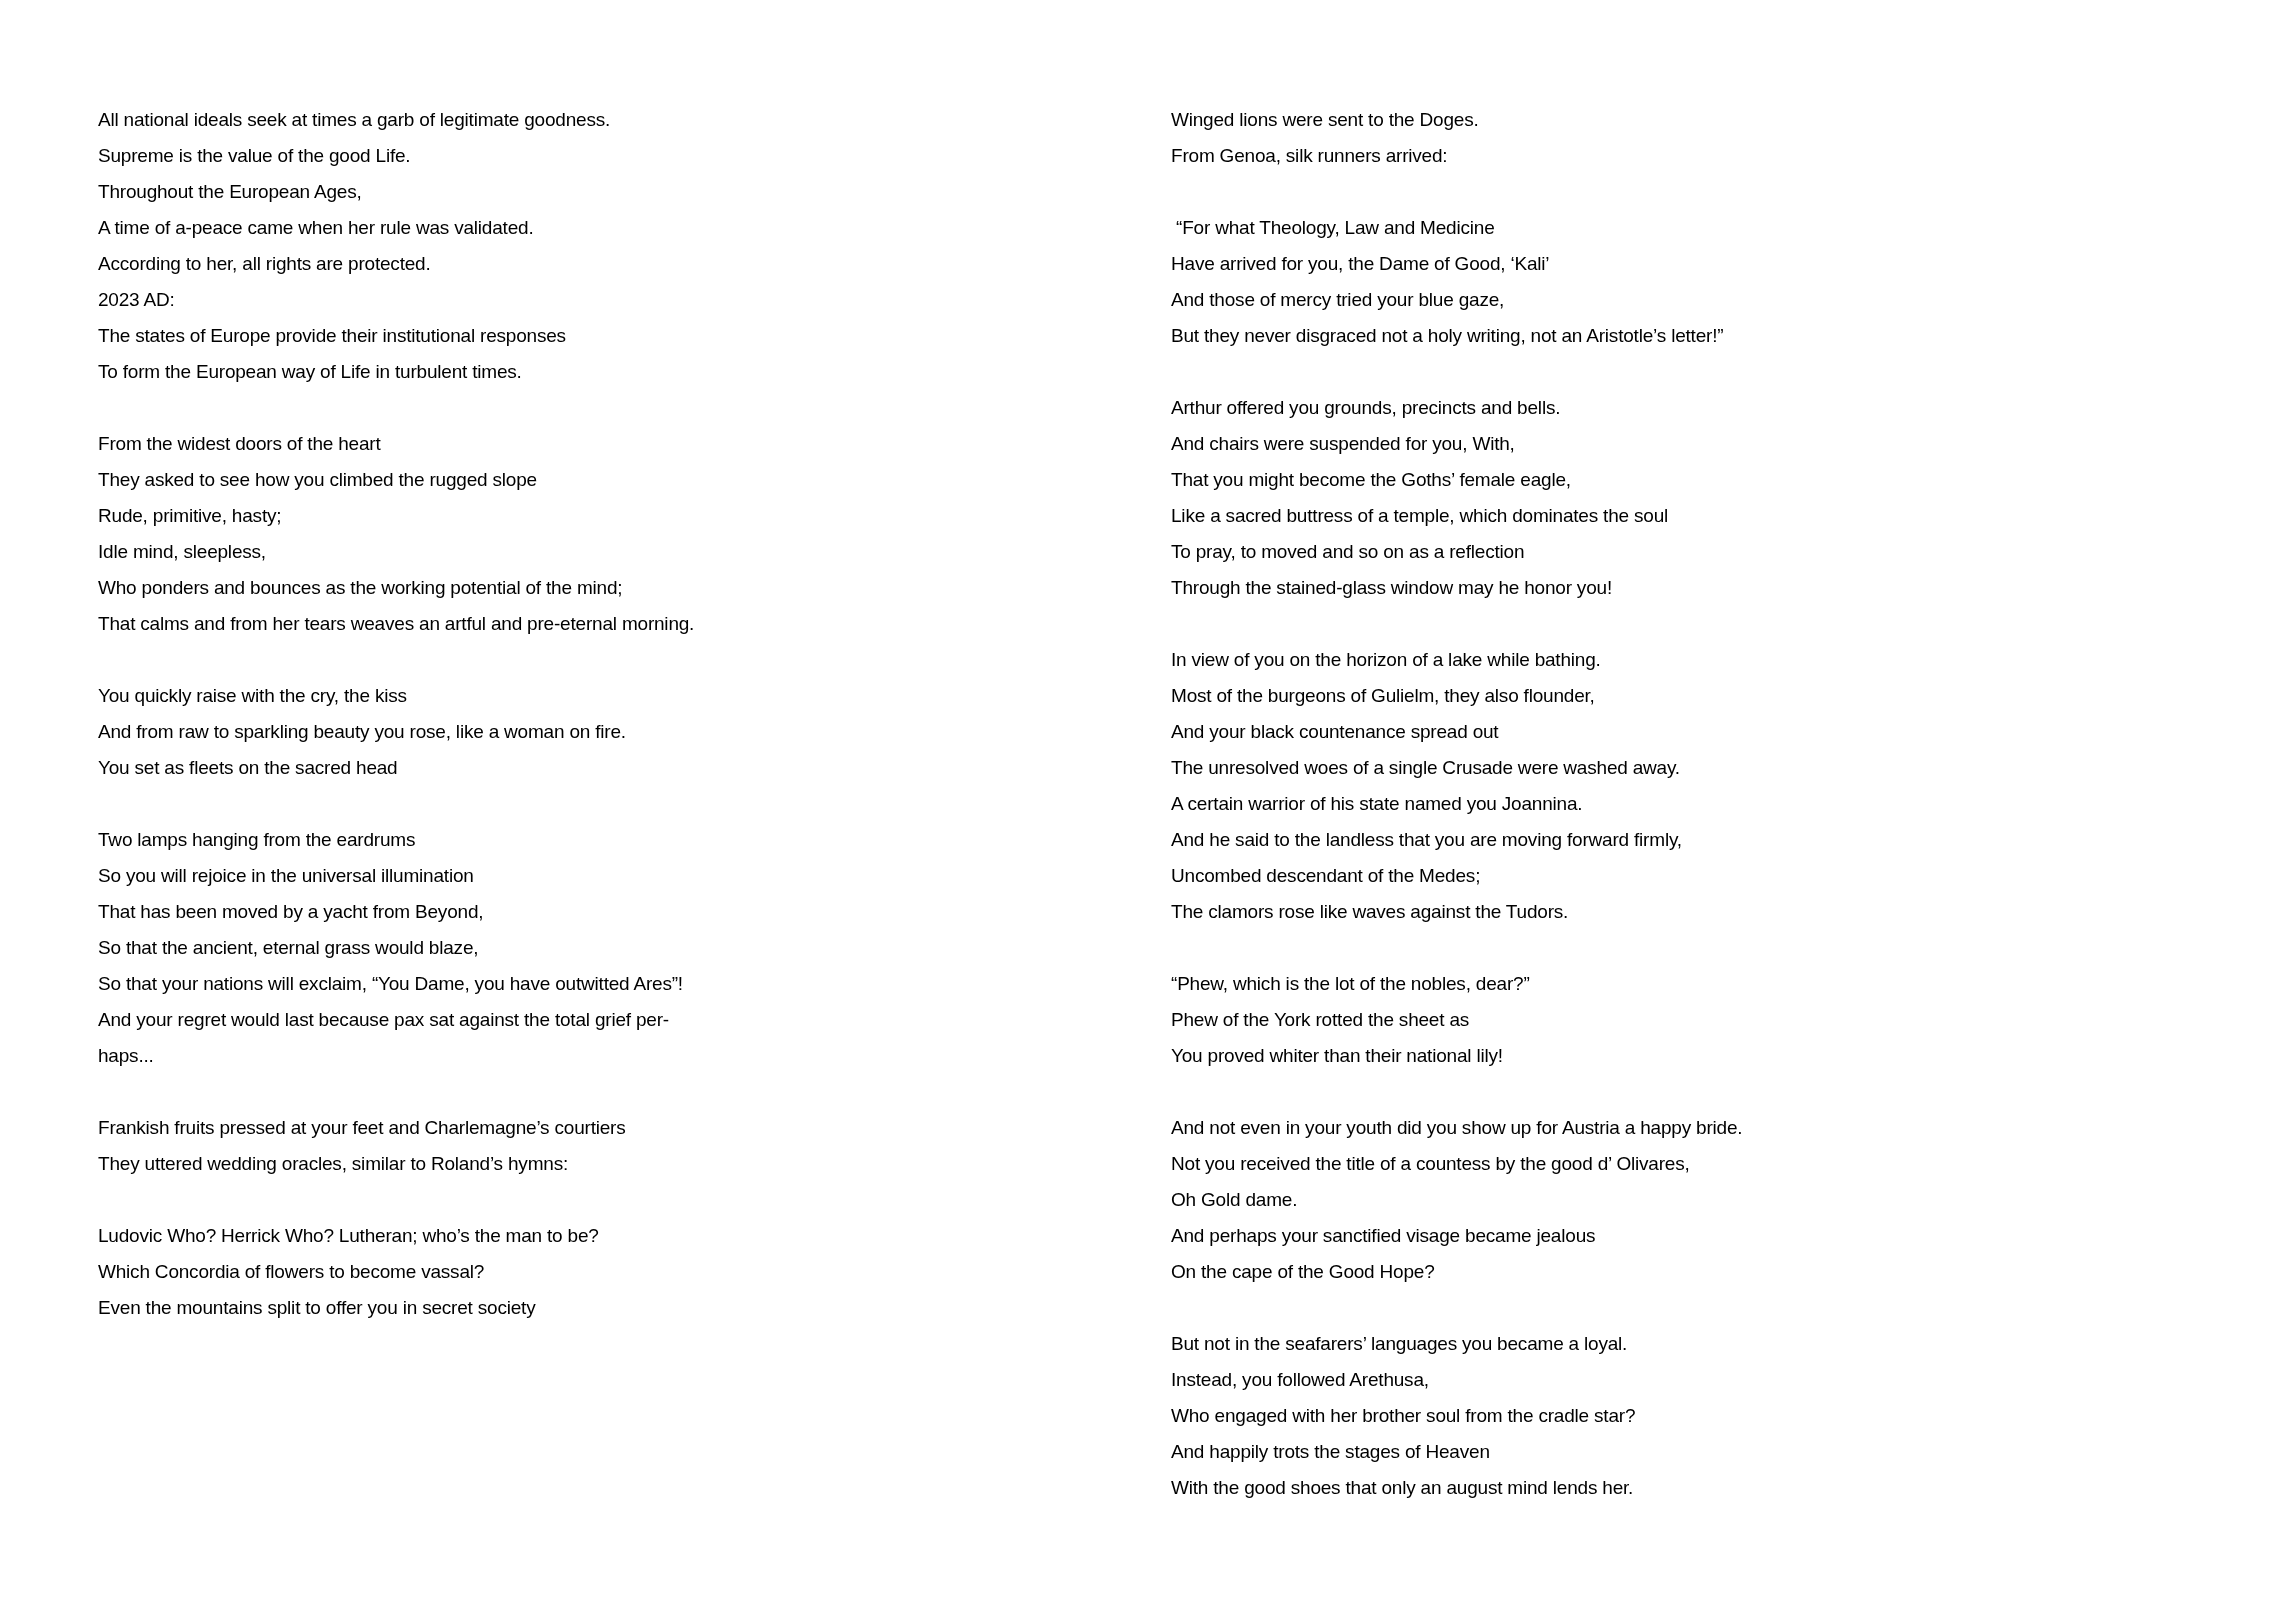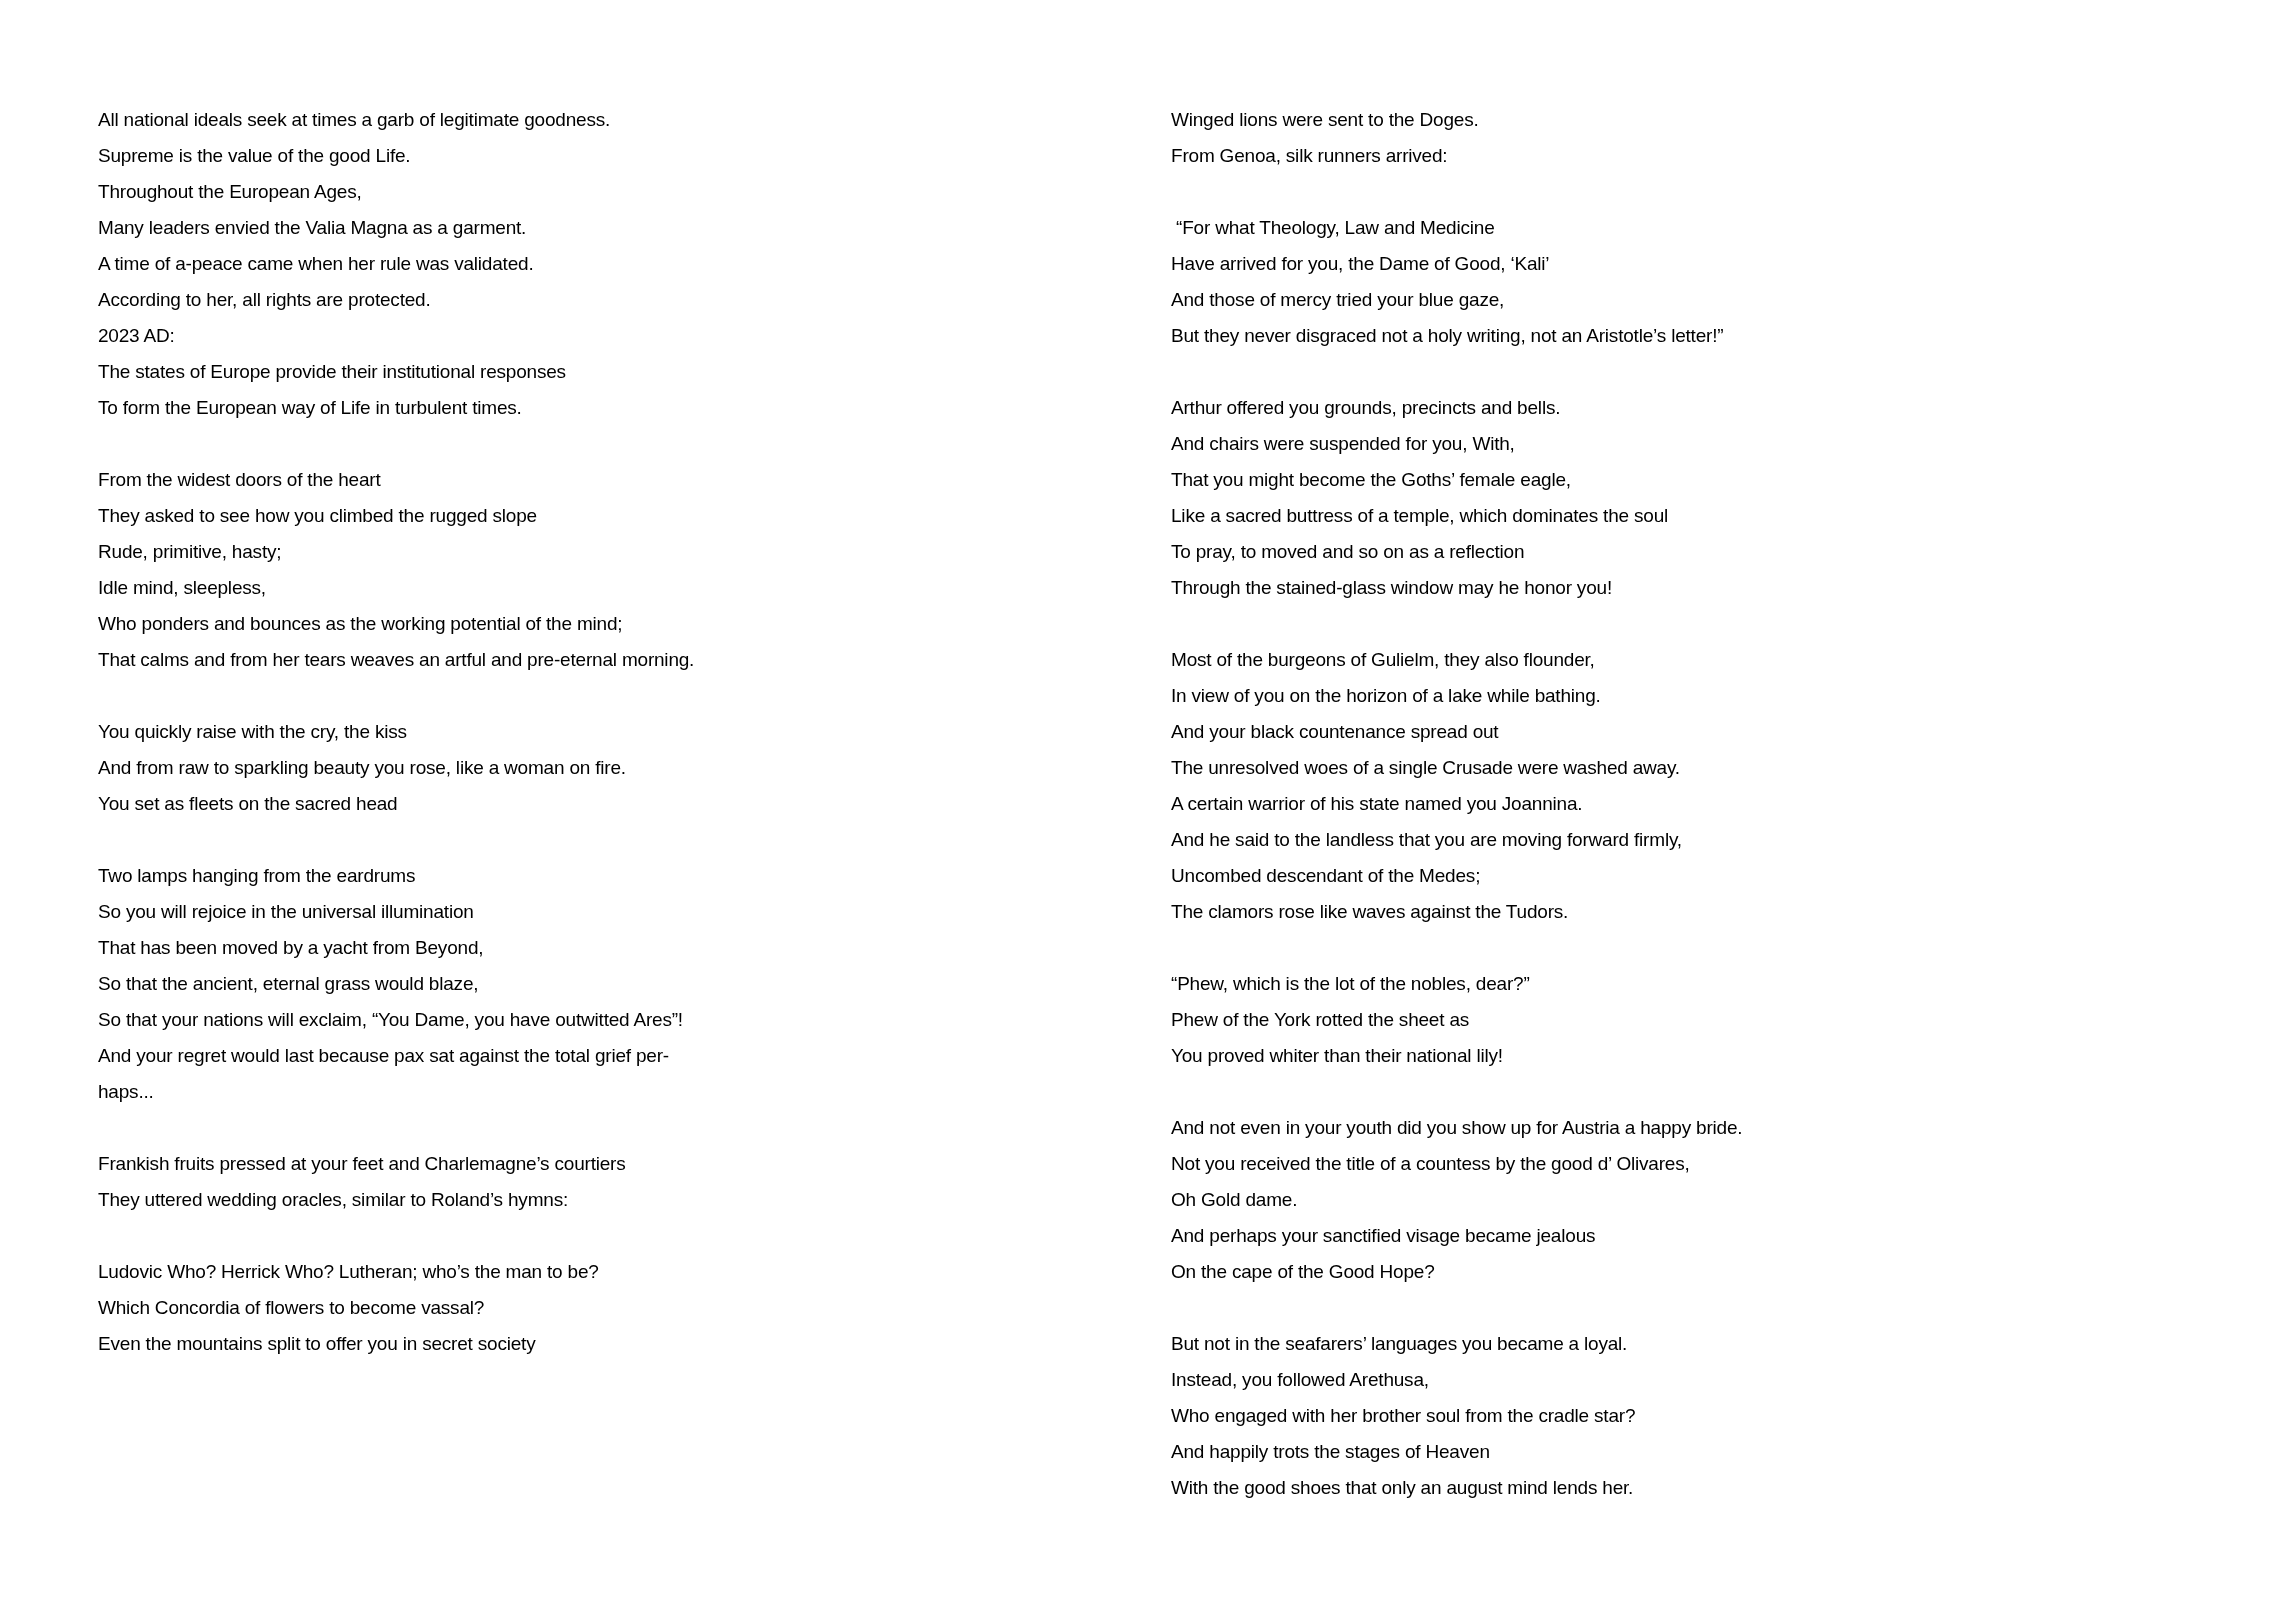--- a/index.html
+++ b/index.html
@@ -38,21 +38,20 @@
 </style>
 </head>
 <body>
 
 <div class="page">
   <div class="column column-left">
       <div class="stanza">
         <div class="line">All national ideals seek at times a garb of legitimate goodness.</div>
         <div class="line">Supreme is the value of the good Life.</div>
         <div class="line">Throughout the European Ages,</div>
-        <div class="line">Many leaders envied the Valia Magna as a garment.</div>
         <div class="line">A time of a-peace came when her rule was validated.</div>
         <div class="line">According to her, all rights are protected.</div>
         <div class="line">2023 AD:</div>
         <div class="line">The states of Europe provide their institutional responses</div>
         <div class="line">To form the European way of Life in turbulent times.</div>
       </div>
       <div class="stanza">
         <div class="line">From the widest doors of the heart</div>
         <div class="line">They asked to see how you climbed the rugged slope</div>
         <div class="line">Rude, primitive, hasty;</div>
@@ -97,22 +96,22 @@
       </div>
       <div class="stanza">
         <div class="line">Arthur offered you grounds, precincts and bells.</div>
         <div class="line">And chairs were suspended for you, With,</div>
         <div class="line">That you might become the Goths’ female eagle,</div>
         <div class="line">Like a sacred buttress of a temple, which dominates the soul</div>
         <div class="line">To pray, to moved and so on as a reflection</div>
         <div class="line">Through the stained-glass window may he honor you!</div>
       </div>
       <div class="stanza">
+        <div class="line">In view of you on the horizon of a lake while bathing.</div>
         <div class="line">Most of the burgeons of Gulielm, they also flounder,</div>
-        <div class="line">In view of you on the horizon of a lake while bathing.</div>
         <div class="line">And your black countenance spread out</div>
         <div class="line">The unresolved woes of a single Crusade were washed away.</div>
         <div class="line">A certain warrior of his state named you Joannina.</div>
         <div class="line">And he said to the landless that you are moving forward firmly,</div>
         <div class="line">Uncombed descendant of the Medes;</div>
         <div class="line">The clamors rose like waves against the Tudors.</div>
       </div>
       <div class="stanza">
         <div class="line">“Phew, which is the lot of the nobles, dear?”</div>
         <div class="line">Phew of the York rotted the sheet as</div>

